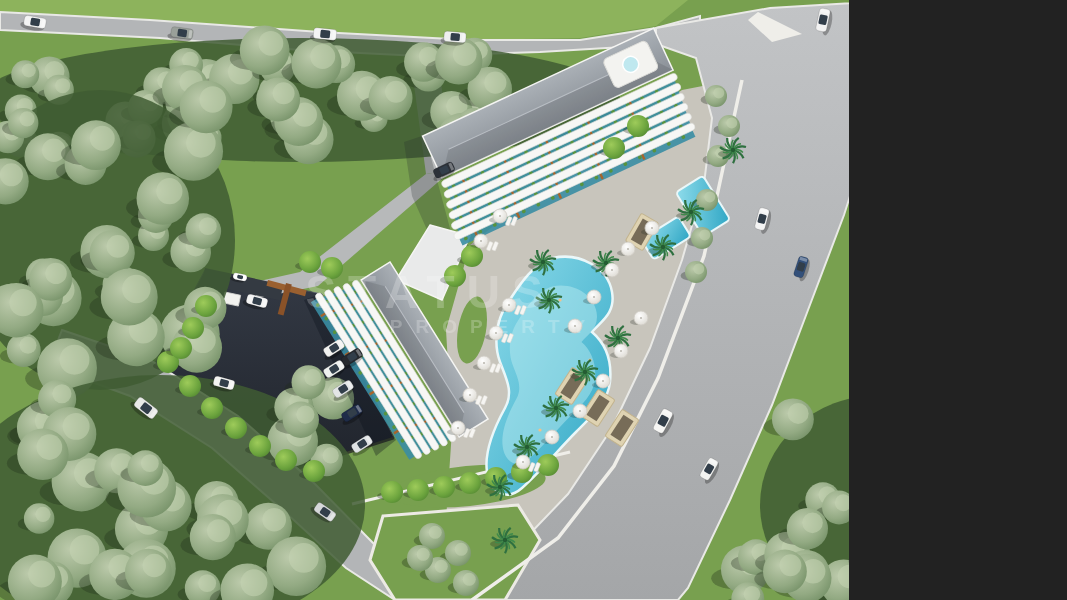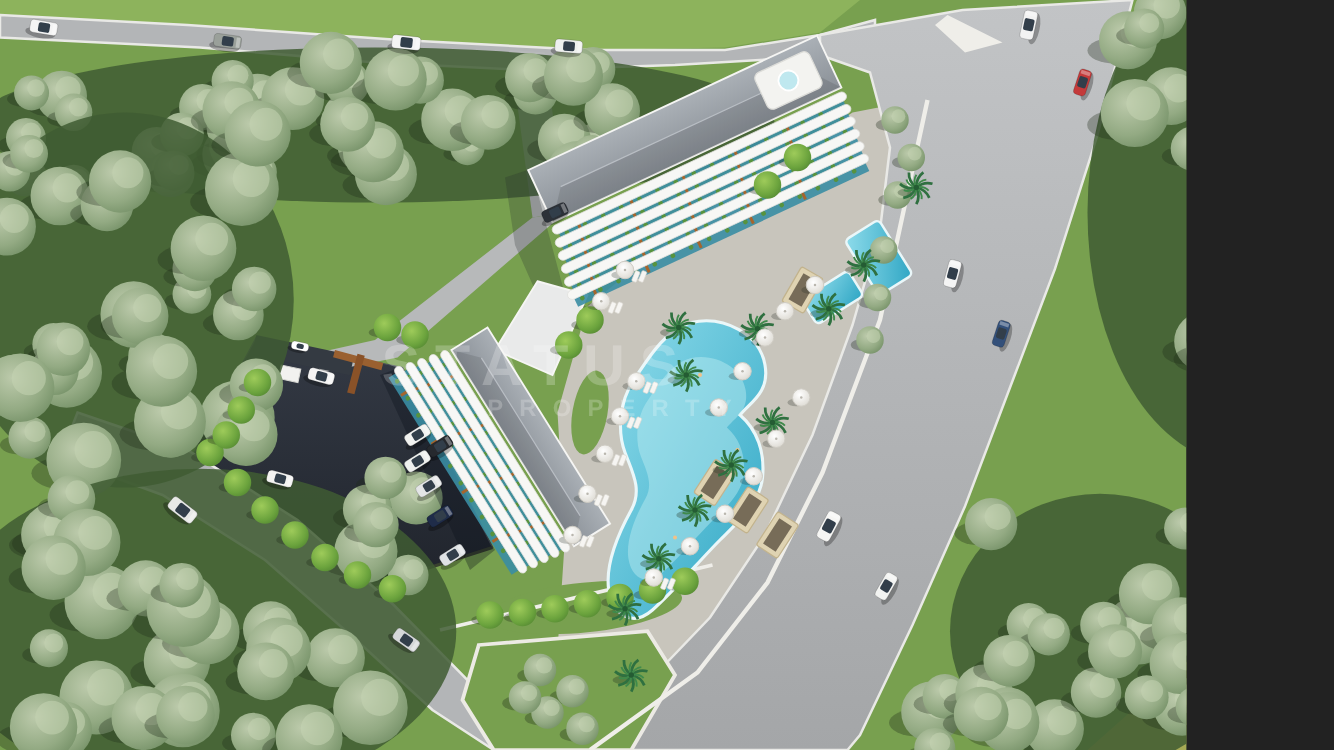--- a/index.html
+++ b/index.html
@@ -6,21 +6,21 @@
     --c-grass:#78a04f; --c-grassLight:#8db35c; --c-olive:#a6aa55;
     --c-road:#b3b5b7; --c-roadLight:#c0c2c4; --c-roadDark:#a6a8aa;
     --c-deck:#c8c5bc; --c-parking:#262b33; --c-wall:#efeee9;
     --c-poolDeep:#2fa6c4; --c-poolLight:#8fdceb;
     --c-roofLight:#aab0b6; --c-roofDark:#8a9097;
     --c-white:#f7f7f5; --c-teal:#3a8da3; --c-wood:#a5652d;
     --c-sage:#9cb18d; --c-bright:#6ba33d; --c-palm:#2f7040;
     --c-pergola:#dfd3b2; --c-forestFloor:#3f5c33; --c-watermark:#ffffff;
   }
   html,body{margin:0;padding:0;background:#222;}
-  .stage{width:949px;height:600px;position:relative;overflow:hidden;
+  .stage{width:849px;height:600px;position:relative;overflow:hidden;
          font-family:"Liberation Sans", sans-serif;}
   svg{display:block;}
   text.wm1{font-family:"Liberation Sans",sans-serif;font-weight:bold;font-size:46px;
            letter-spacing:12px;fill:var(--c-watermark);opacity:.22;}
   text.wm2{font-family:"Liberation Sans",sans-serif;font-weight:bold;font-size:19px;
            letter-spacing:13px;fill:var(--c-watermark);opacity:.22;}
 </style>
 </head>
 <body>
 

